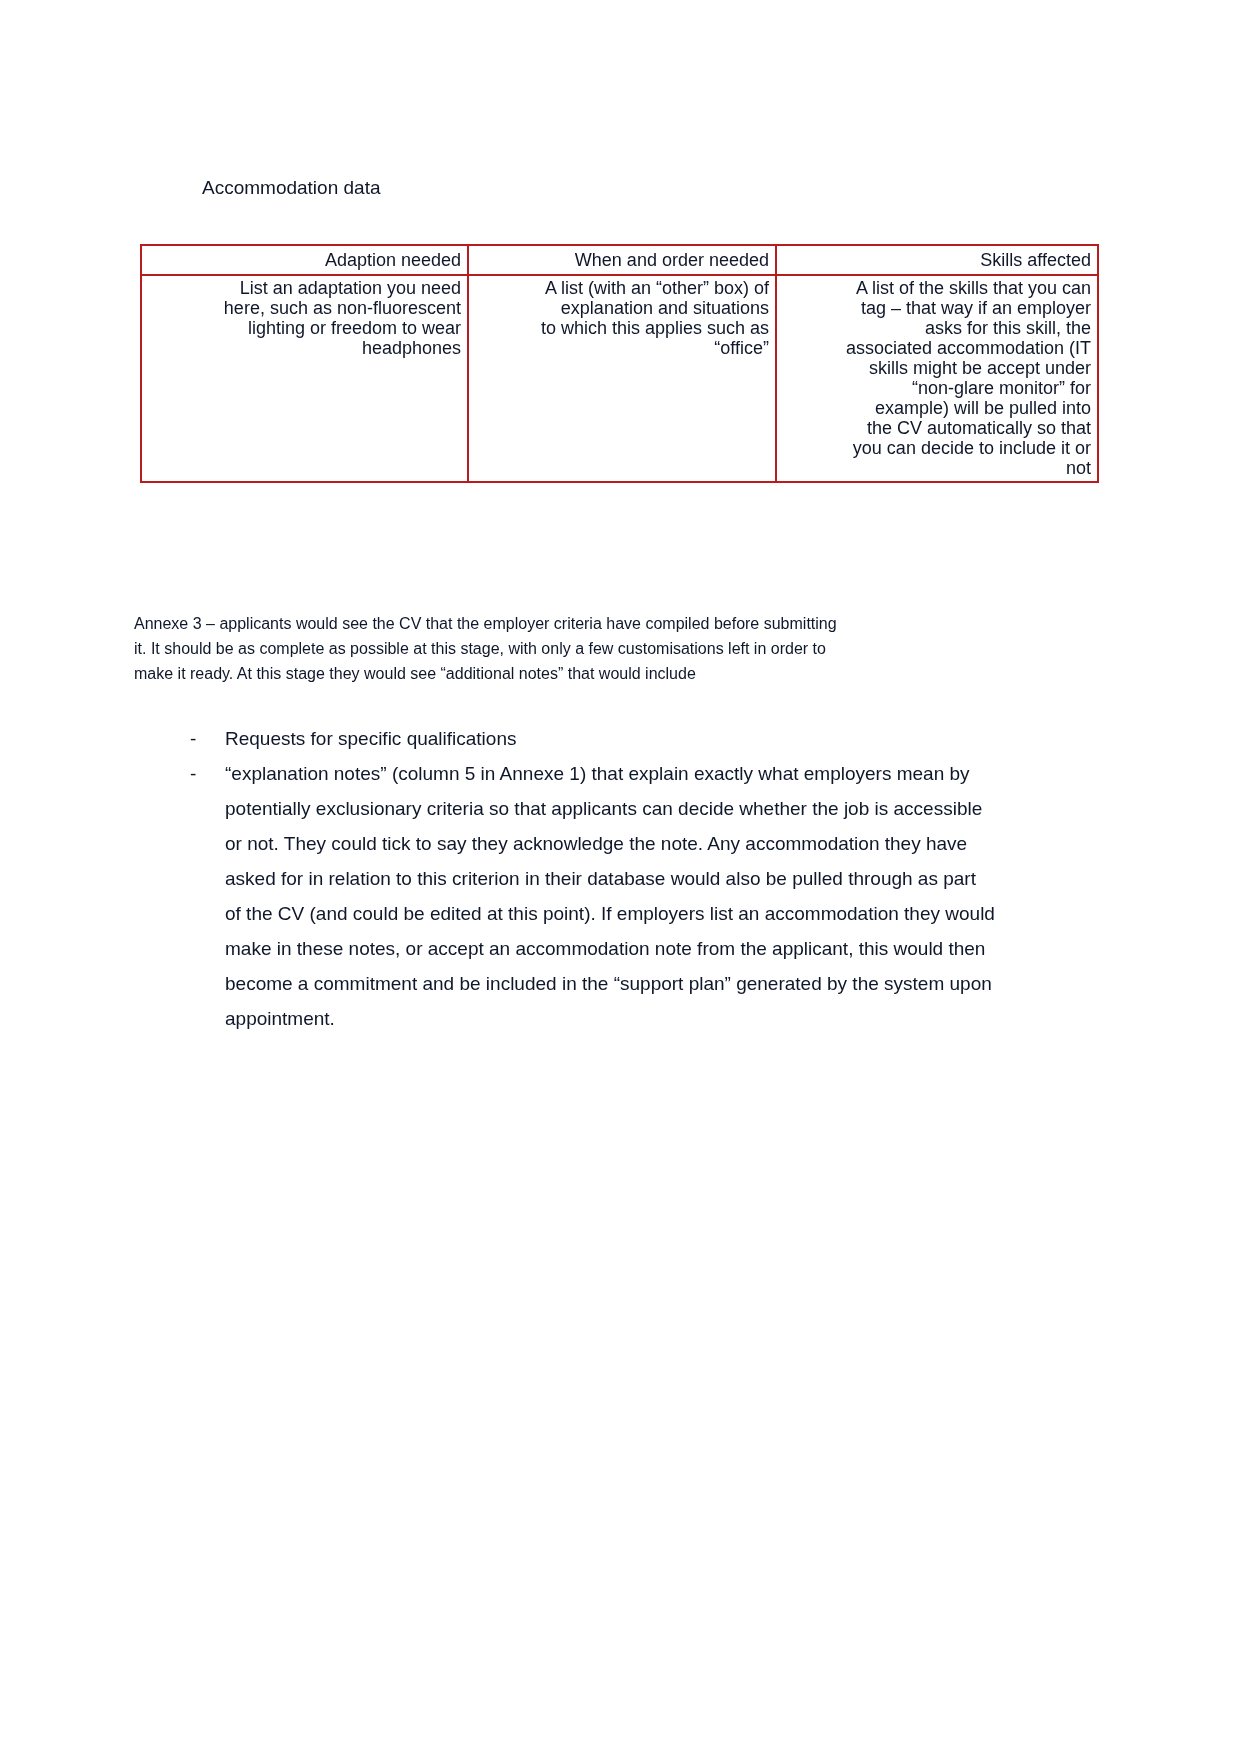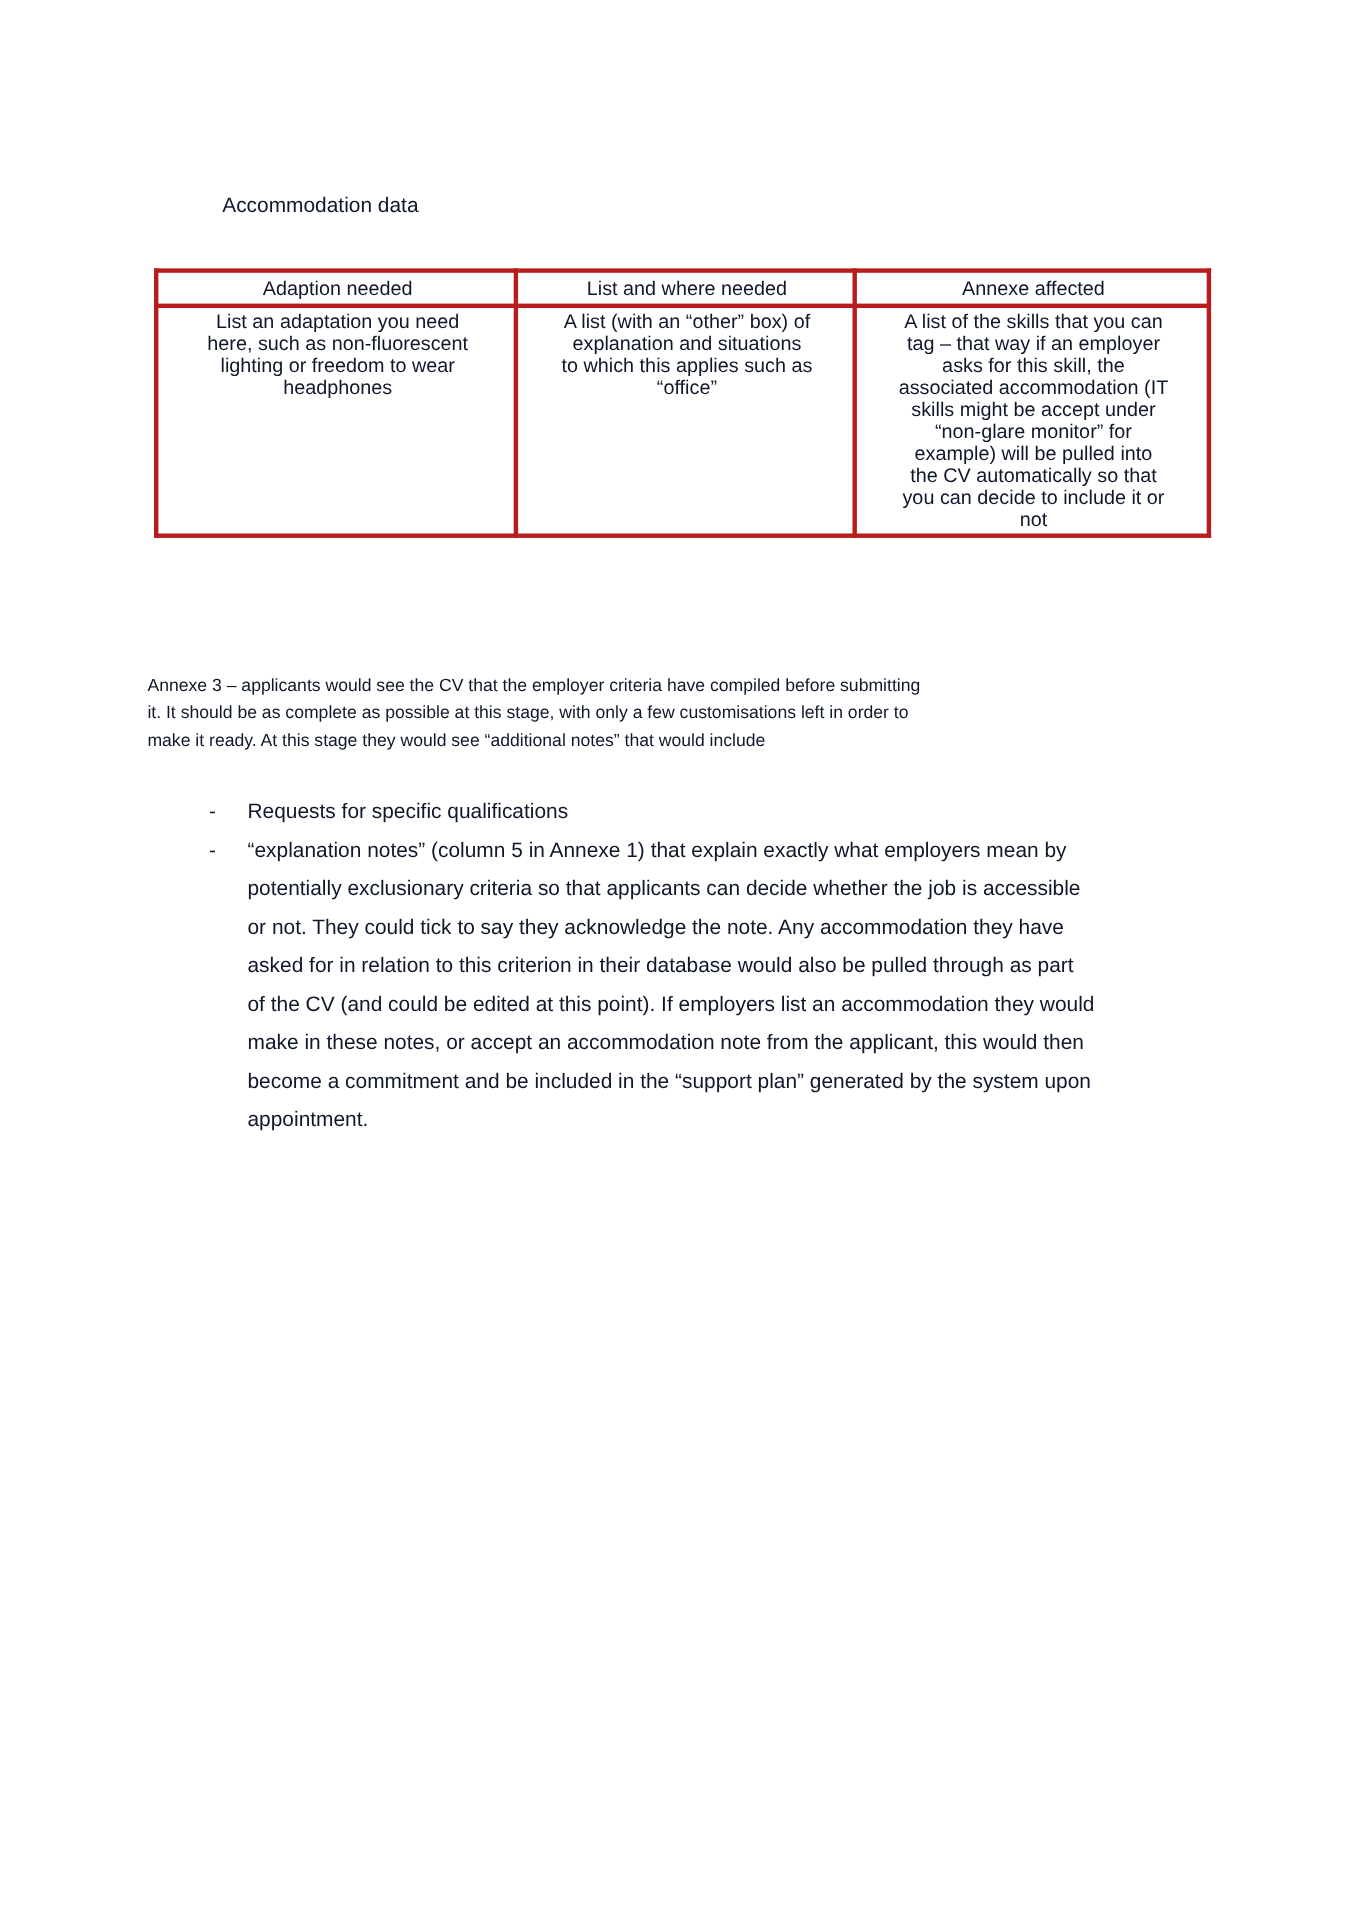--- a/index.html
+++ b/index.html
@@ -28,23 +28,23 @@
   .doc-table {
     position: absolute;
     left: 140px;
     top: 244px;
     width: 957px;
     border-collapse: collapse;
     table-layout: fixed;
   }
   .doc-table th,
   .doc-table td {
-    border: 4px solid #b91c1c;
+    border: 2px solid #b91c1c;
     font-weight: normal;
-    text-align: center;
+    text-align: right;
     font-size: 18px;
   }
   .doc-table th {
     height: 28px;
     padding: 0 6px 0 9px;
     line-height: 27px;
     vertical-align: middle;
   }
   .doc-table td {
     vertical-align: top;
@@ -93,22 +93,22 @@
 
   <table class="doc-table">
     <colgroup>
       <col style="width:327px">
       <col style="width:308px">
       <col style="width:322px">
     </colgroup>
     <thead>
       <tr>
         <th>Adaption needed</th>
-        <th>List and where needed</th>
-        <th>Annexe affected</th>
+        <th>When and order needed</th>
+        <th>Skills affected</th>
       </tr>
     </thead>
     <tbody>
       <tr>
         <td>
           <div class="cell-text">List an adaptation you need
 here, such as non-fluorescent
 lighting or freedom to wear
 headphones</div>
         </td>

